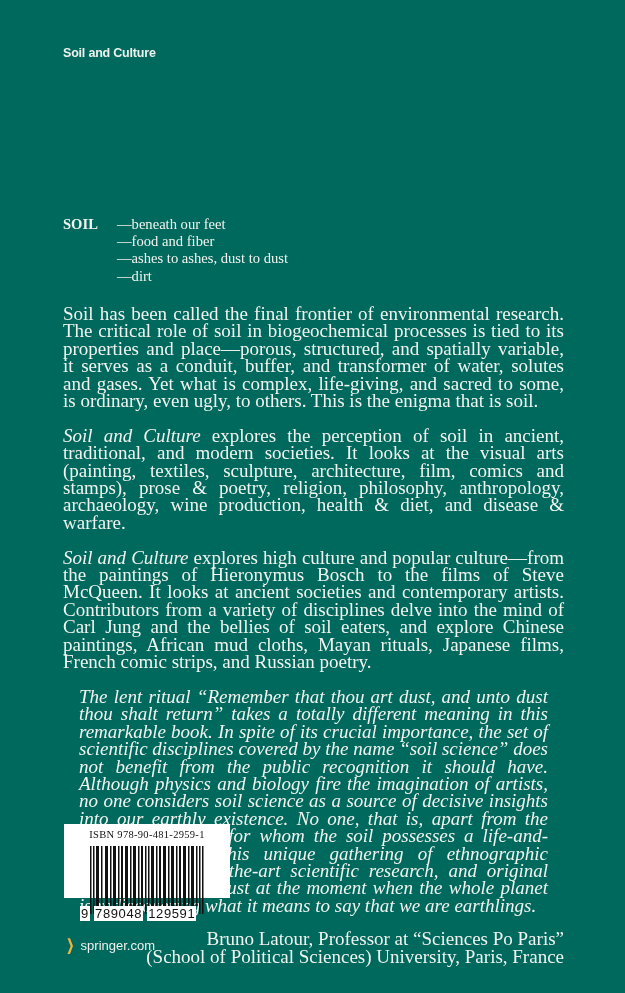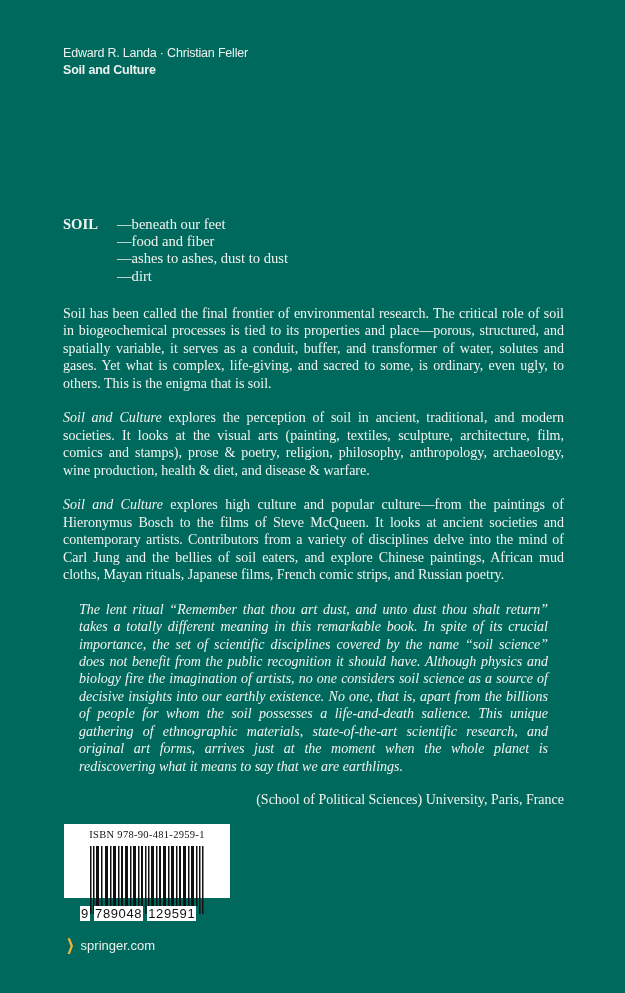--- a/index.html
+++ b/index.html
@@ -23,21 +23,21 @@
   .soil-block {
     position: absolute; left: 63px; top: 216px;
     font-size: 14.6px; line-height: 17.2px;
     display: flex;
   }
   .soil-word { font-weight: bold; width: 54px; }
   .soil-lines div { white-space: nowrap; }
 
   .body-text {
     position: absolute; left: 63px; width: 501px; top: 305px;
-    font-size: 14px; line-height: 17.4px;
+    font-size: 19px; line-height: 17.4px;
     text-align: justify;
   }
   .body-text p { margin: 0 0 17.4px 0; }
   .body-text em { font-style: italic; }
   .quote { font-style: italic; margin: 16px !important; }
   .attribution { text-align: right; }
   .attribution div { white-space: nowrap; }
 
   .barcode-box {
     position: absolute; left: 64px; top: 824px;
@@ -70,40 +70,40 @@
   }
   .springer .chev {
     color: #f0b43c; font-weight: bold; font-size: 15px; margin-right: 4px;
     transform: scaleX(0.6); display: inline-block;
   }
 </style>
 </head>
 <body>
 
 <div class="editors">
-  <div>Edward R. Landa · Christian Feller</div>
   <div class="title">Soil and Culture</div>
 </div>
 
 <div class="soil-block">
   <div class="soil-word">SOIL</div>
   <div class="soil-lines">
     <div>—beneath our feet</div>
     <div>—food and fiber</div>
     <div>—ashes to ashes, dust to dust</div>
     <div>—dirt</div>
   </div>
 </div>
 
 <div class="body-text">
   <p>Soil has been called the final frontier of environmental research. The critical role of soil in biogeochemical processes is tied to its properties and place—porous, structured, and spatially variable, it serves as a conduit, buffer, and transformer of water, solutes and gases. Yet what is complex, life-giving, and sacred to some, is ordinary, even ugly, to others. This is the enigma that is soil.</p>
   <p><em>Soil and Culture</em><span> explores the perception of soil in ancient, traditional, and modern societies.  It looks at the visual arts (painting, textiles, sculpture, architecture, film, comics and stamps), prose &amp; poetry, religion, philosophy, anthropology, archaeology, wine production, health &amp; diet, and disease &amp; warfare.</span></p>
   <p><em>Soil and Culture</em><span> explores high culture and popular culture—from the paintings of Hieronymus Bosch to the films of Steve McQueen. It looks at ancient societies and contemporary artists. Contributors from a variety of disciplines delve into the mind of Carl Jung and the bellies of soil eaters, and explore Chinese paintings, African mud cloths, Mayan rituals, Japanese films, French comic strips, and Russian poetry.</span></p>
   <p class="quote">The lent ritual “Remember that thou art dust, and unto dust thou shalt return” takes a totally different meaning in this remarkable book.  In spite of its crucial importance, the set of scientific disciplines covered by the name “soil science” does not benefit from the public recognition it should have.  Although physics and biology fire the imagination of artists, no one considers soil science as a source of decisive insights into our earthly existence.  No one, that is, apart from the billions of people for whom the soil possesses a life-and-death salience.  This unique gathering of ethnographic materials, state-of-the-art scientific research, and original art forms, arrives just at the moment when the whole planet is rediscovering what it means to say that we are earthlings.</p>
   <div class="attribution">
+    <div>Bruno Latour, Professor at “Sciences Po Paris”</div>
     <div>(School of Political Sciences) University, Paris, France</div>
   </div>
 </div>
 
 <div class="barcode-box">
   <div class="isbn-label">ISBN 978-90-481-2959-1</div>
   <svg class="bars" viewBox="0 0 134 68" preserveAspectRatio="none">
     <g fill="#111">
       <rect x="10" y="0" width="1.5" height="68"></rect>
         <rect x="13" y="0" width="1.5" height="68"></rect>

